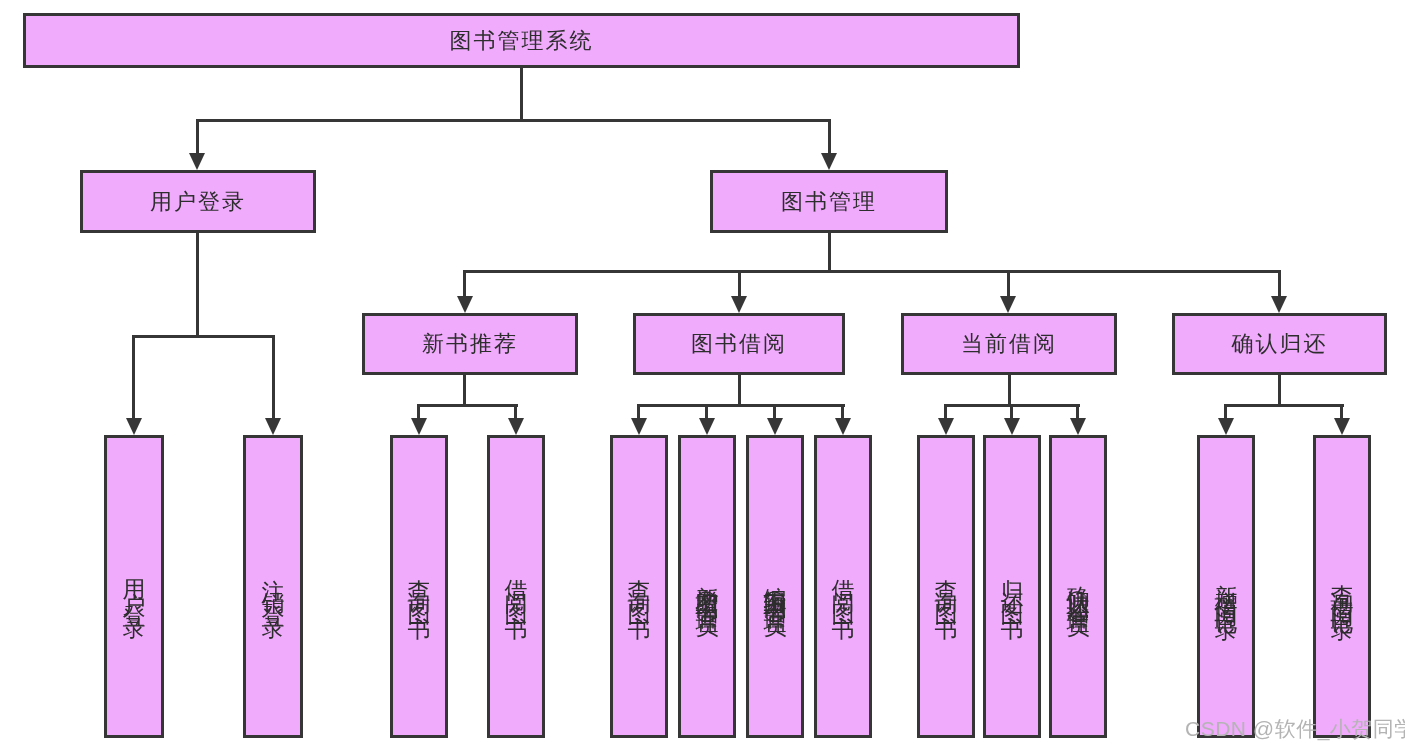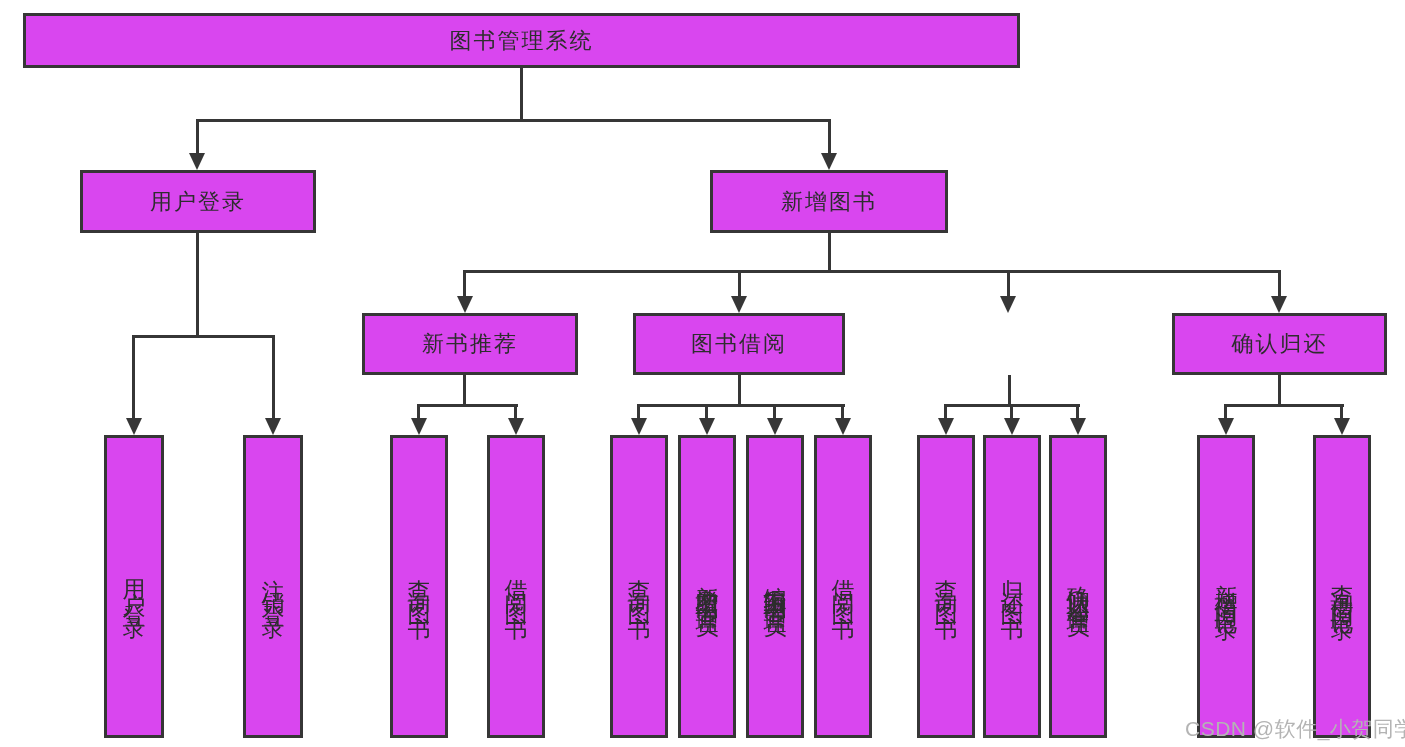--- a/index.html
+++ b/index.html
@@ -8,21 +8,21 @@
     --watermark:#b4b4b4;
     --background:#ffffff;
   }
   *{box-sizing:border-box;margin:0;padding:0;}
   html,body{background:var(--background);}
   body{font-family:"Liberation Sans","DejaVu Sans",sans-serif;color:var(--text);}
   #canvas{position:relative;width:1405px;height:747px;background:var(--background);overflow:hidden;}
 
   .node{
     position:absolute;
-    background:#d946ef;
+    background:#f0abfc;
     border:3px solid var(--line);
     display:flex;
     align-items:center;
     justify-content:center;
     color:var(--text);
   }
   .node-h{font-size:22px;letter-spacing:2px;white-space:nowrap;}
   .node-v{
     writing-mode:vertical-rl;
     text-orientation:mixed;
@@ -64,21 +64,21 @@
   <div class="hline" style="left:196px;top:119px;width:635px;"></div>
   <div class="vline" style="left:196px;top:119px;height:36px;"></div>
   <div class="arr" style="left:189px;top:153px;"></div>
   <div class="vline" style="left:828px;top:119px;height:36px;"></div>
   <div class="arr" style="left:821px;top:153px;"></div>
 
   <div class="node node-h" style="left:80px;top:170px;width:236px;height:63px;">
     <span>用户登录</span>
   </div>
   <div class="node node-h" style="left:710px;top:170px;width:238px;height:63px;">
-    <span>新增图书</span>
+    <span>图书管理</span>
   </div>
 
   <div class="vline" style="left:196px;top:233px;height:105px;"></div>
   <div class="hline" style="left:132px;top:335px;width:143px;"></div>
   <div class="vline" style="left:132px;top:335px;height:85px;"></div>
   <div class="arr" style="left:126px;top:418px;"></div>
   <div class="vline" style="left:272px;top:335px;height:85px;"></div>
   <div class="arr" style="left:265px;top:418px;"></div>
 
   <div class="vline" style="left:828px;top:233px;height:40px;"></div>
@@ -90,20 +90,23 @@
   <div class="vline" style="left:1007px;top:270px;height:28px;"></div>
   <div class="arr" style="left:1000px;top:296px;"></div>
   <div class="vline" style="left:1278px;top:270px;height:28px;"></div>
   <div class="arr" style="left:1271px;top:296px;"></div>
 
   <div class="node node-h" style="left:362px;top:313px;width:216px;height:62px;">
     <span>新书推荐</span>
   </div>
   <div class="node node-h" style="left:633px;top:313px;width:212px;height:62px;align-items:center;">
     <span>图书借阅</span>
+  </div>
+  <div class="node node-h" style="left:901px;top:313px;width:216px;height:62px;">
+    <span>当前借阅</span>
   </div>
   <div class="node node-h" style="left:1172px;top:313px;width:215px;height:62px;">
     <span>确认归还</span>
   </div>
 
   <div class="vline" style="left:463px;top:375px;height:32px;"></div>
   <div class="hline" style="left:417px;top:404px;width:101px;"></div>
   <div class="vline" style="left:417px;top:404px;height:16px;"></div>
   <div class="arr" style="left:411px;top:418px;"></div>
   <div class="vline" style="left:514px;top:404px;height:16px;"></div>

